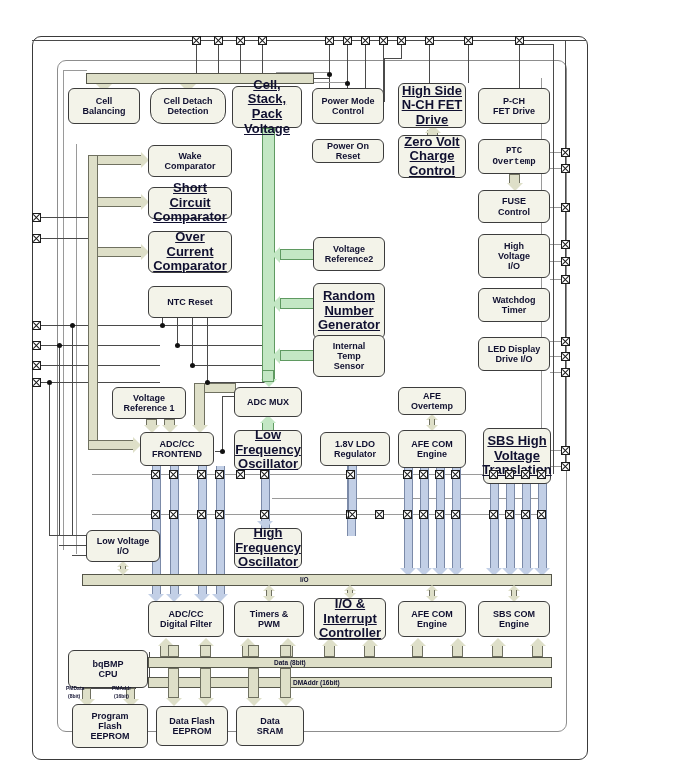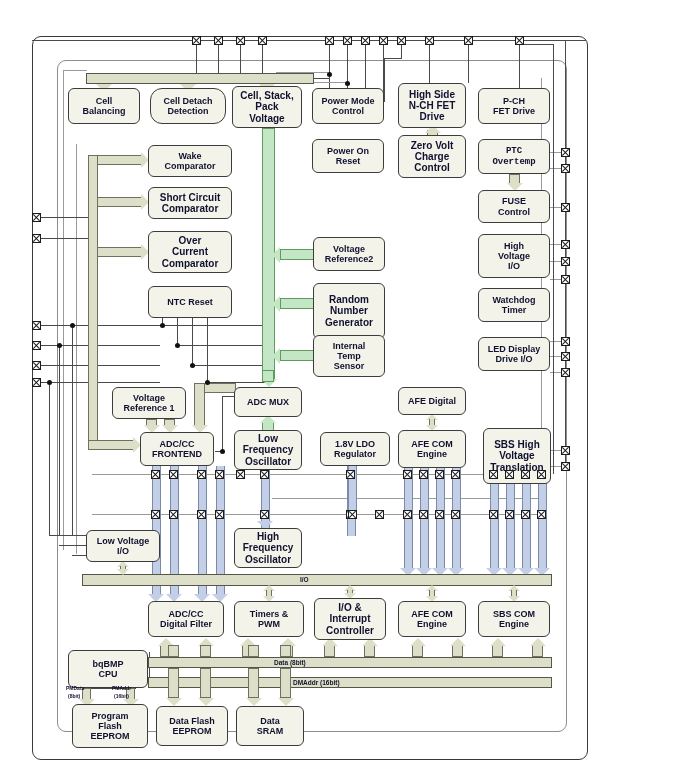--- a/index.html
+++ b/index.html
@@ -7,21 +7,21 @@
   #stage{position:relative;width:680px;height:777px;background:#fff;overflow:hidden;}
 
   
   .frame-outer{position:absolute;border:1.5px solid #3a3a3a;border-radius:9px;background:transparent;}
   .frame-inner{position:absolute;border:1px solid #8d8d8d;border-radius:9px;background:transparent;}
 
   
   .blk{position:absolute;box-sizing:border-box;border:1.3px solid #3c3c3c;border-radius:6px;
        background:#f3f3e9;display:flex;align-items:center;justify-content:center;text-align:center;
        font-size:9px;font-weight:bold;color:#101030;line-height:1.12;padding:1px 2px;z-index:6;}
-  .blk.sm{font-size:10px;}
+  .blk.sm{font-size:13px;text-decoration:underline;}
 
   
   .wh{position:absolute;height:1px;background:#4a4a4a;z-index:2;}
   .wv{position:absolute;width:1px;background:#4a4a4a;z-index:2;}
   .wh.lt{background:#9a9a9a;}
   .wv.lt{background:#9a9a9a;}
   .dot{position:absolute;width:5px;height:5px;border-radius:50%;background:#111;z-index:5;}
 
   
   .pin{position:absolute;width:9px;height:9px;box-sizing:border-box;border:1.2px solid #1b1b1b;
@@ -439,21 +439,21 @@
       </div>
       <div class="blk" style="left: 312px; top: 88px; width: 72px; height: 36px;">
         <span>Power Mode<br>Control</span>
       </div>
       <div class="blk sm" style="left: 398px; top: 83px; width: 68px; height: 45px;">
         <span>High Side<br>N-CH FET<br>Drive</span>
       </div>
       <div class="blk" style="left: 478px; top: 88px; width: 72px; height: 36px;">
         <span>P-CH<br>FET Drive</span>
       </div>
-      <div class="blk" style="left: 312px; top: 139px; width: 72px; height: 34px;">
+      <div class="blk" style="left: 312px; top: 139px; width: 72px; height: 24px;">
         <span>Power On<br>Reset</span>
       </div>
       <div class="blk sm" style="left: 398px; top: 135px; width: 68px; height: 43px;">
         <span>Zero Volt<br>Charge<br>Control</span>
       </div>
       <div class="blk" style="left: 478px; top: 139px; width: 72px; height: 35px; font-family: Liberation Mono, monospace;">
         <span>PTC<br>Overtemp</span>
       </div>
       <div class="blk" style="left: 148px; top: 145px; width: 84px; height: 32px;">
         <span>Wake<br>Comparator</span>
@@ -488,21 +488,21 @@
       <div class="blk" style="left: 478px; top: 337px; width: 72px; height: 34px;">
         <span>LED Display<br>Drive I/O</span>
       </div>
       <div class="blk" style="left: 112px; top: 387px; width: 74px; height: 32px;">
         <span>Voltage<br>Reference 1</span>
       </div>
       <div class="blk" style="left: 234px; top: 387px; width: 68px; height: 30px;">
         <span>ADC MUX</span>
       </div>
       <div class="blk" style="left: 398px; top: 387px; width: 68px; height: 28px;">
-        <span>AFE Digital</span>
+        <span>AFE Overtemp</span>
       </div>
       <div class="blk" style="left: 140px; top: 432px; width: 74px; height: 34px;">
         <span>ADC/CC<br>FRONTEND</span>
       </div>
       <div class="blk sm" style="left: 234px; top: 430px; width: 68px; height: 40px;">
         <span>Low<br>Frequency<br>Oscillator</span>
       </div>
       <div class="blk" style="left: 320px; top: 432px; width: 70px; height: 34px;">
         <span>1.8V LDO<br>Regulator</span>
       </div>

